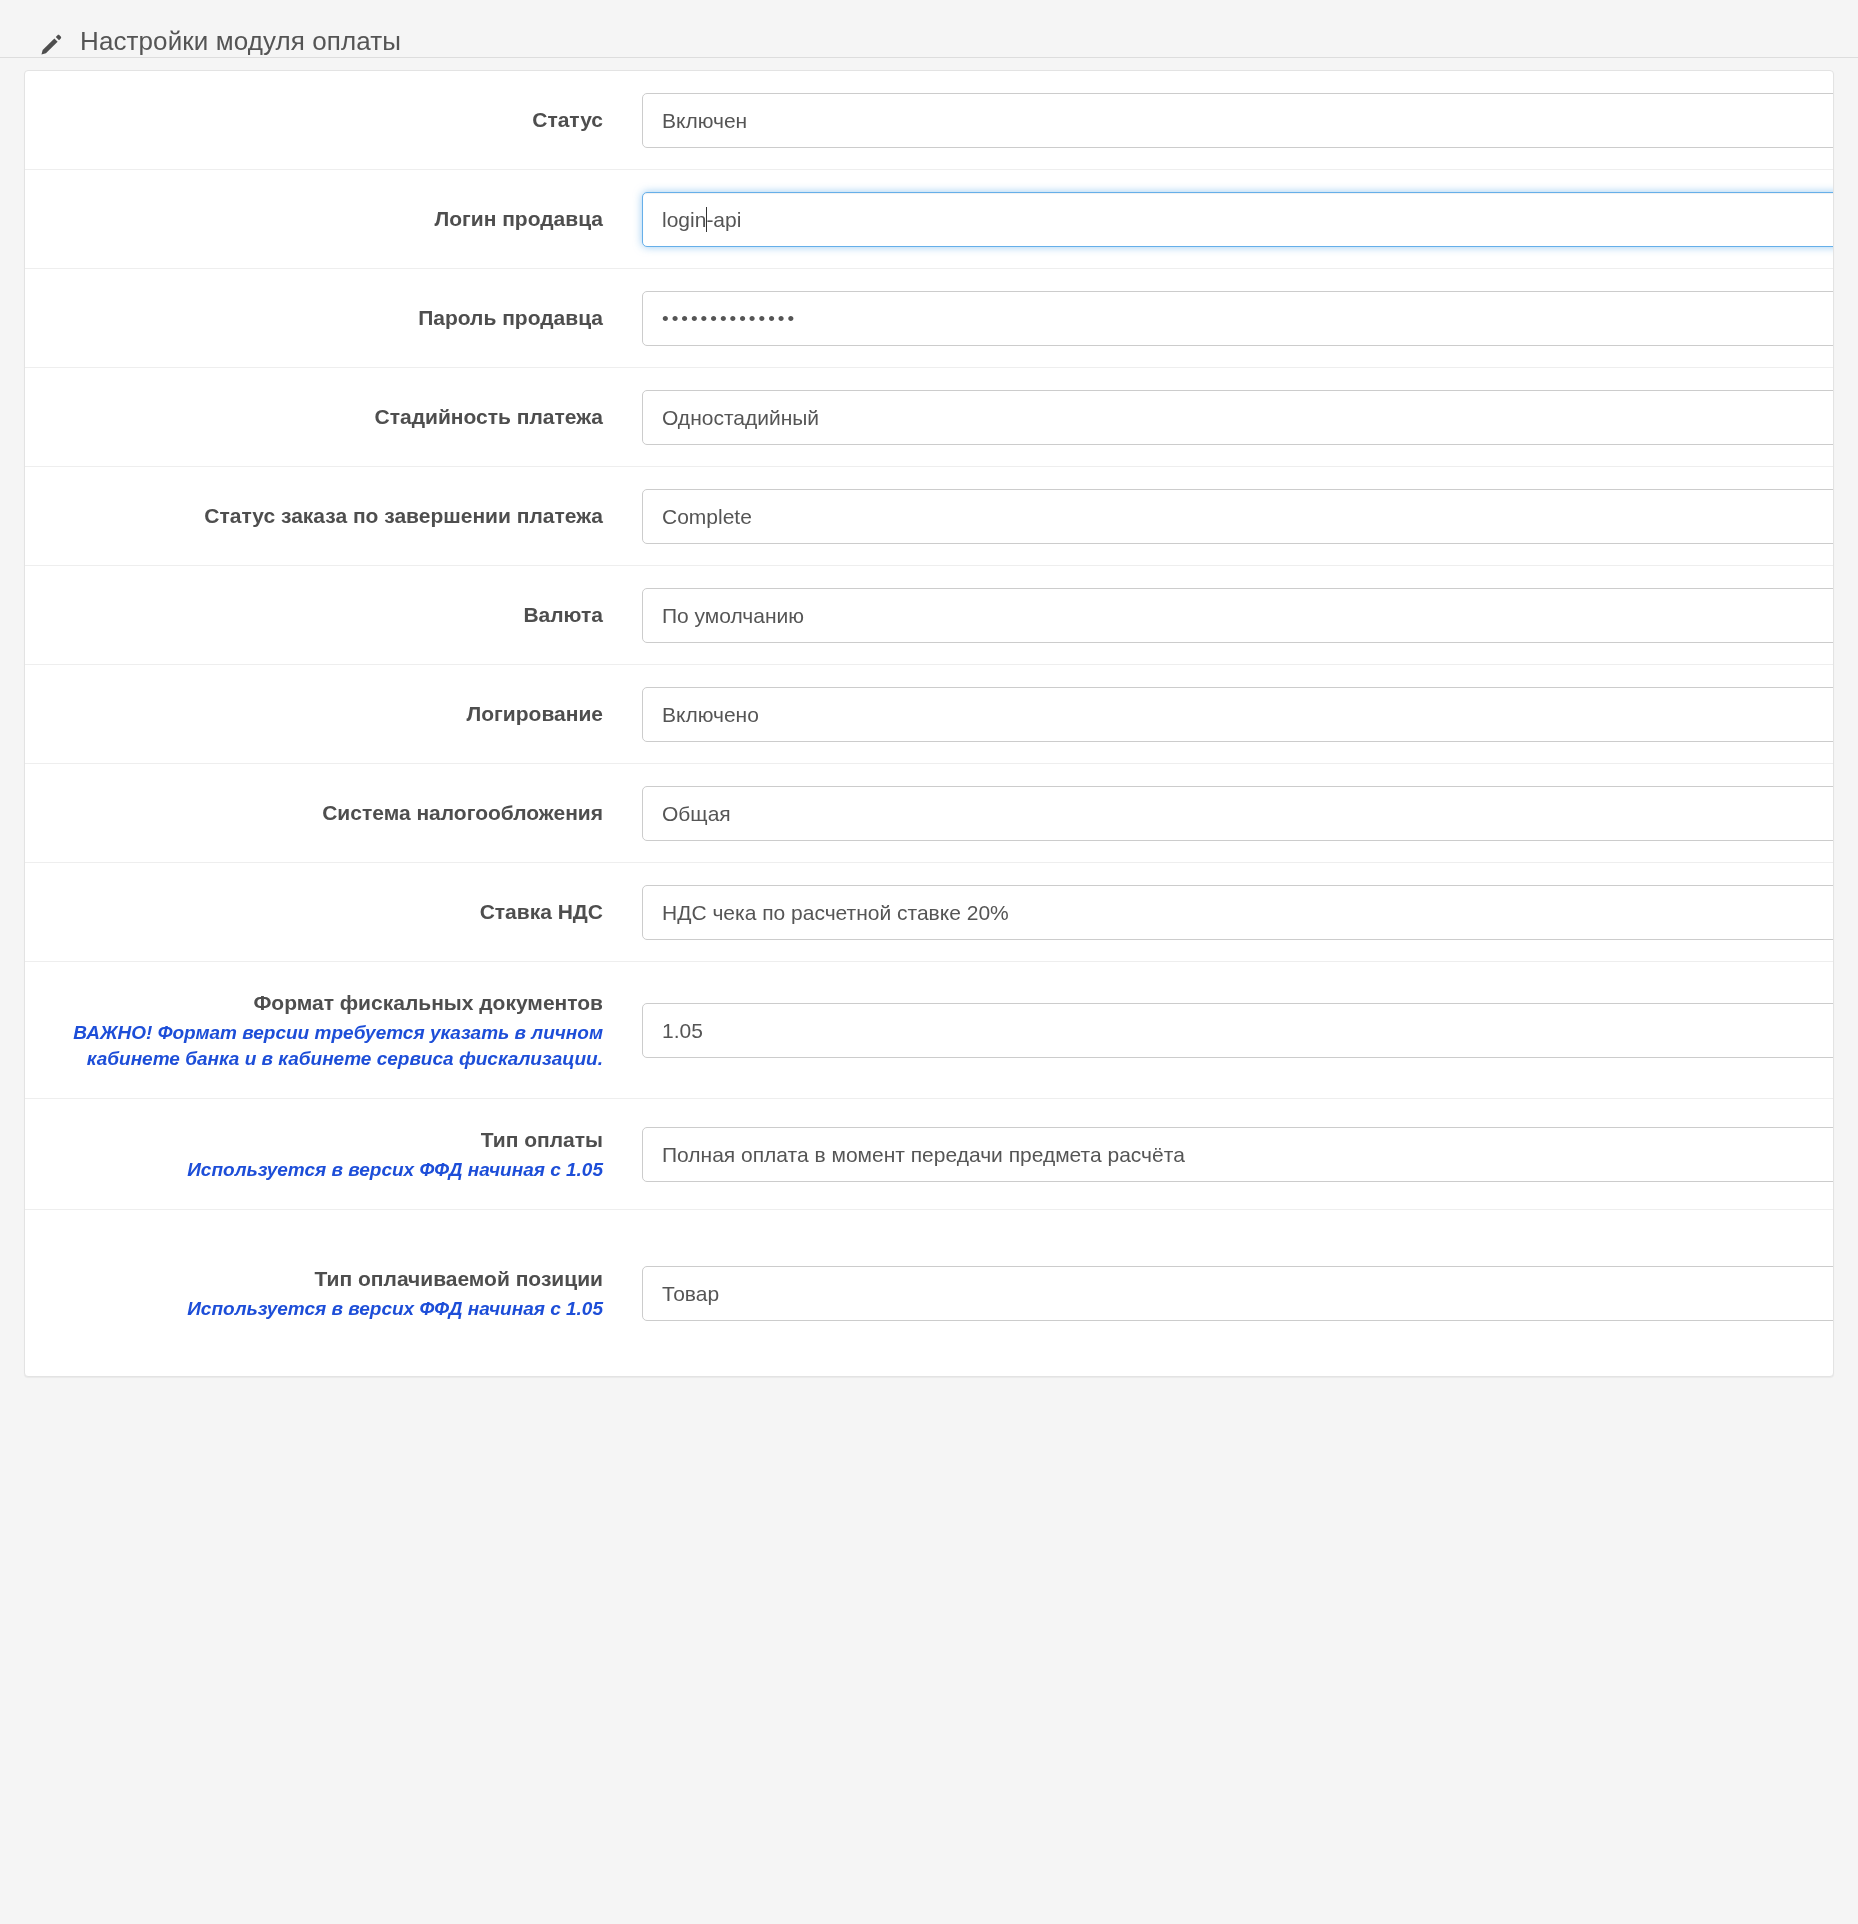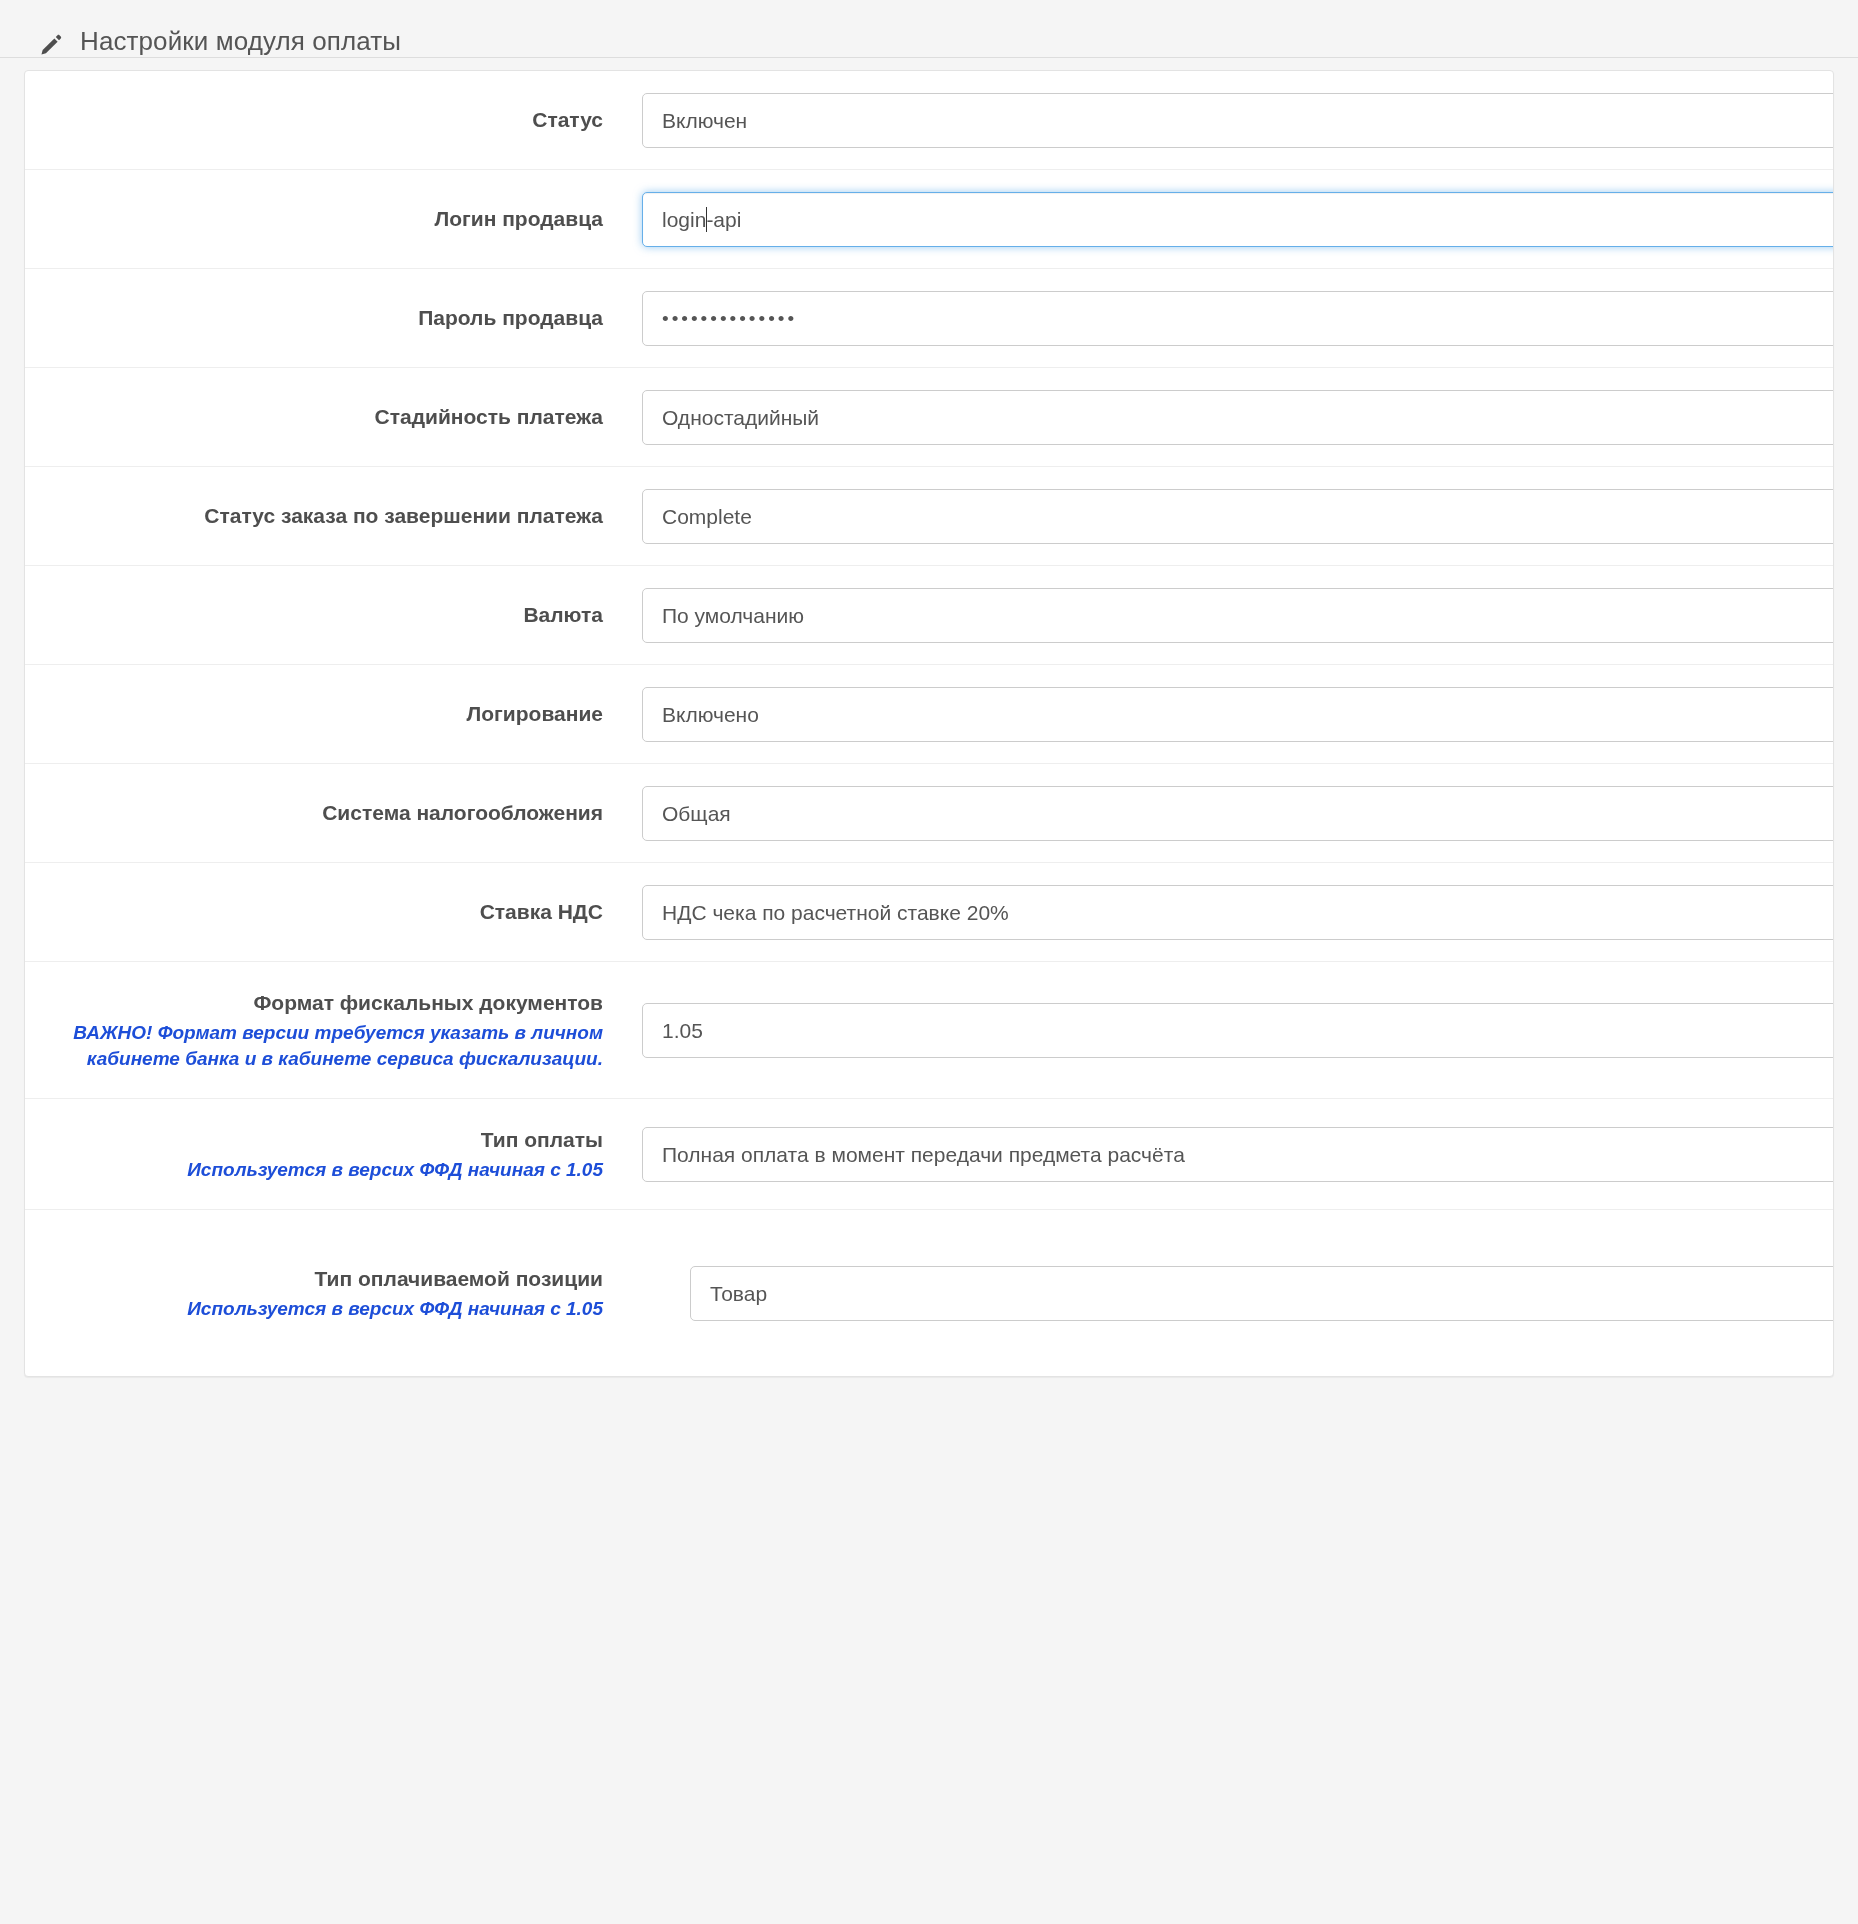--- a/index.html
+++ b/index.html
@@ -69,21 +69,21 @@
     align-items: center;
     border-bottom: 1px solid #eeeeee;
     box-sizing: border-box;
     padding: 0;
   }
   .form-row:last-child { border-bottom: none; }
 
   .row-h-std { height: 99px; }
   .row-h-tall { height: 137px; }
   .row-h-med { height: 111px; }
-  .row-h-last { height: 166px; gap: 48px; }
+  .row-h-last { height: 166px; }
 
   .label-col {
     width: 600px;
     flex: 0 0 600px;
     box-sizing: border-box;
     padding-right: 22px;
     text-align: right;
   }
   .field-label {
     font-size: 21px;

